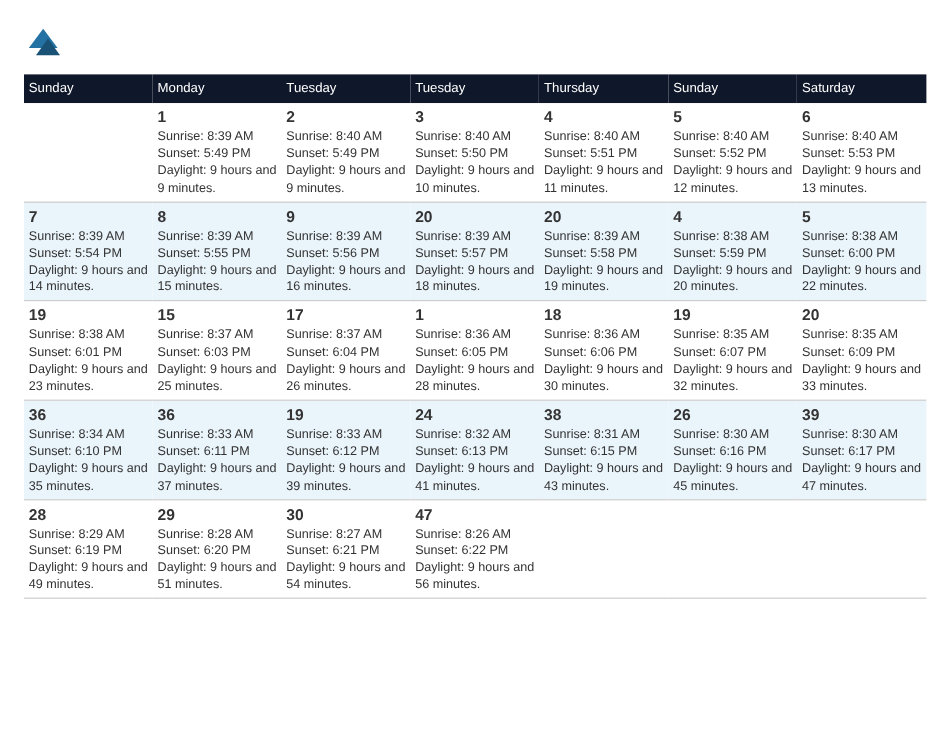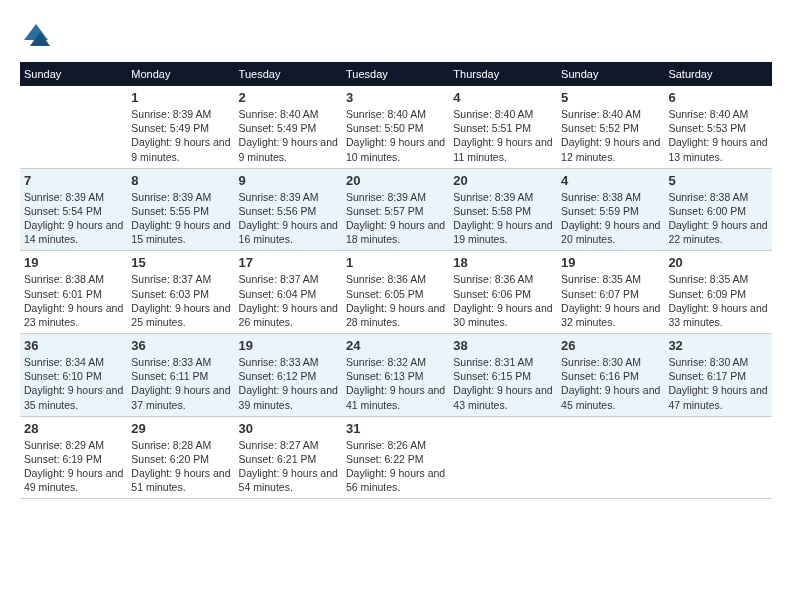--- a/index.html
+++ b/index.html
@@ -232,39 +232,39 @@
         </td>
         <td>
           <span class="day-num">38</span>
           <div class="day-detail">Sunrise: 8:31 AM<br>Sunset: 6:15 PM<br>Daylight: 9 hours and 43 minutes.</div>
         </td>
         <td>
           <span class="day-num">26</span>
           <div class="day-detail">Sunrise: 8:30 AM<br>Sunset: 6:16 PM<br>Daylight: 9 hours and 45 minutes.</div>
         </td>
         <td>
-          <span class="day-num">32</span>
+          <span class="day-num">39</span>
           <div class="day-detail">Sunrise: 8:30 AM<br>Sunset: 6:17 PM<br>Daylight: 9 hours and 47 minutes.</div>
         </td>
       </tr>
       <tr>
         <td>
           <span class="day-num">28</span>
           <div class="day-detail">Sunrise: 8:29 AM<br>Sunset: 6:19 PM<br>Daylight: 9 hours and 49 minutes.</div>
         </td>
         <td>
           <span class="day-num">29</span>
           <div class="day-detail">Sunrise: 8:28 AM<br>Sunset: 6:20 PM<br>Daylight: 9 hours and 51 minutes.</div>
         </td>
         <td>
           <span class="day-num">30</span>
           <div class="day-detail">Sunrise: 8:27 AM<br>Sunset: 6:21 PM<br>Daylight: 9 hours and 54 minutes.</div>
         </td>
         <td>
-          <span class="day-num">31</span>
+          <span class="day-num">47</span>
           <div class="day-detail">Sunrise: 8:26 AM<br>Sunset: 6:22 PM<br>Daylight: 9 hours and 56 minutes.</div>
         </td>
         <td></td>
         <td></td>
         <td></td>
       </tr>
     </tbody>
 </table>
 
 </body></html>

